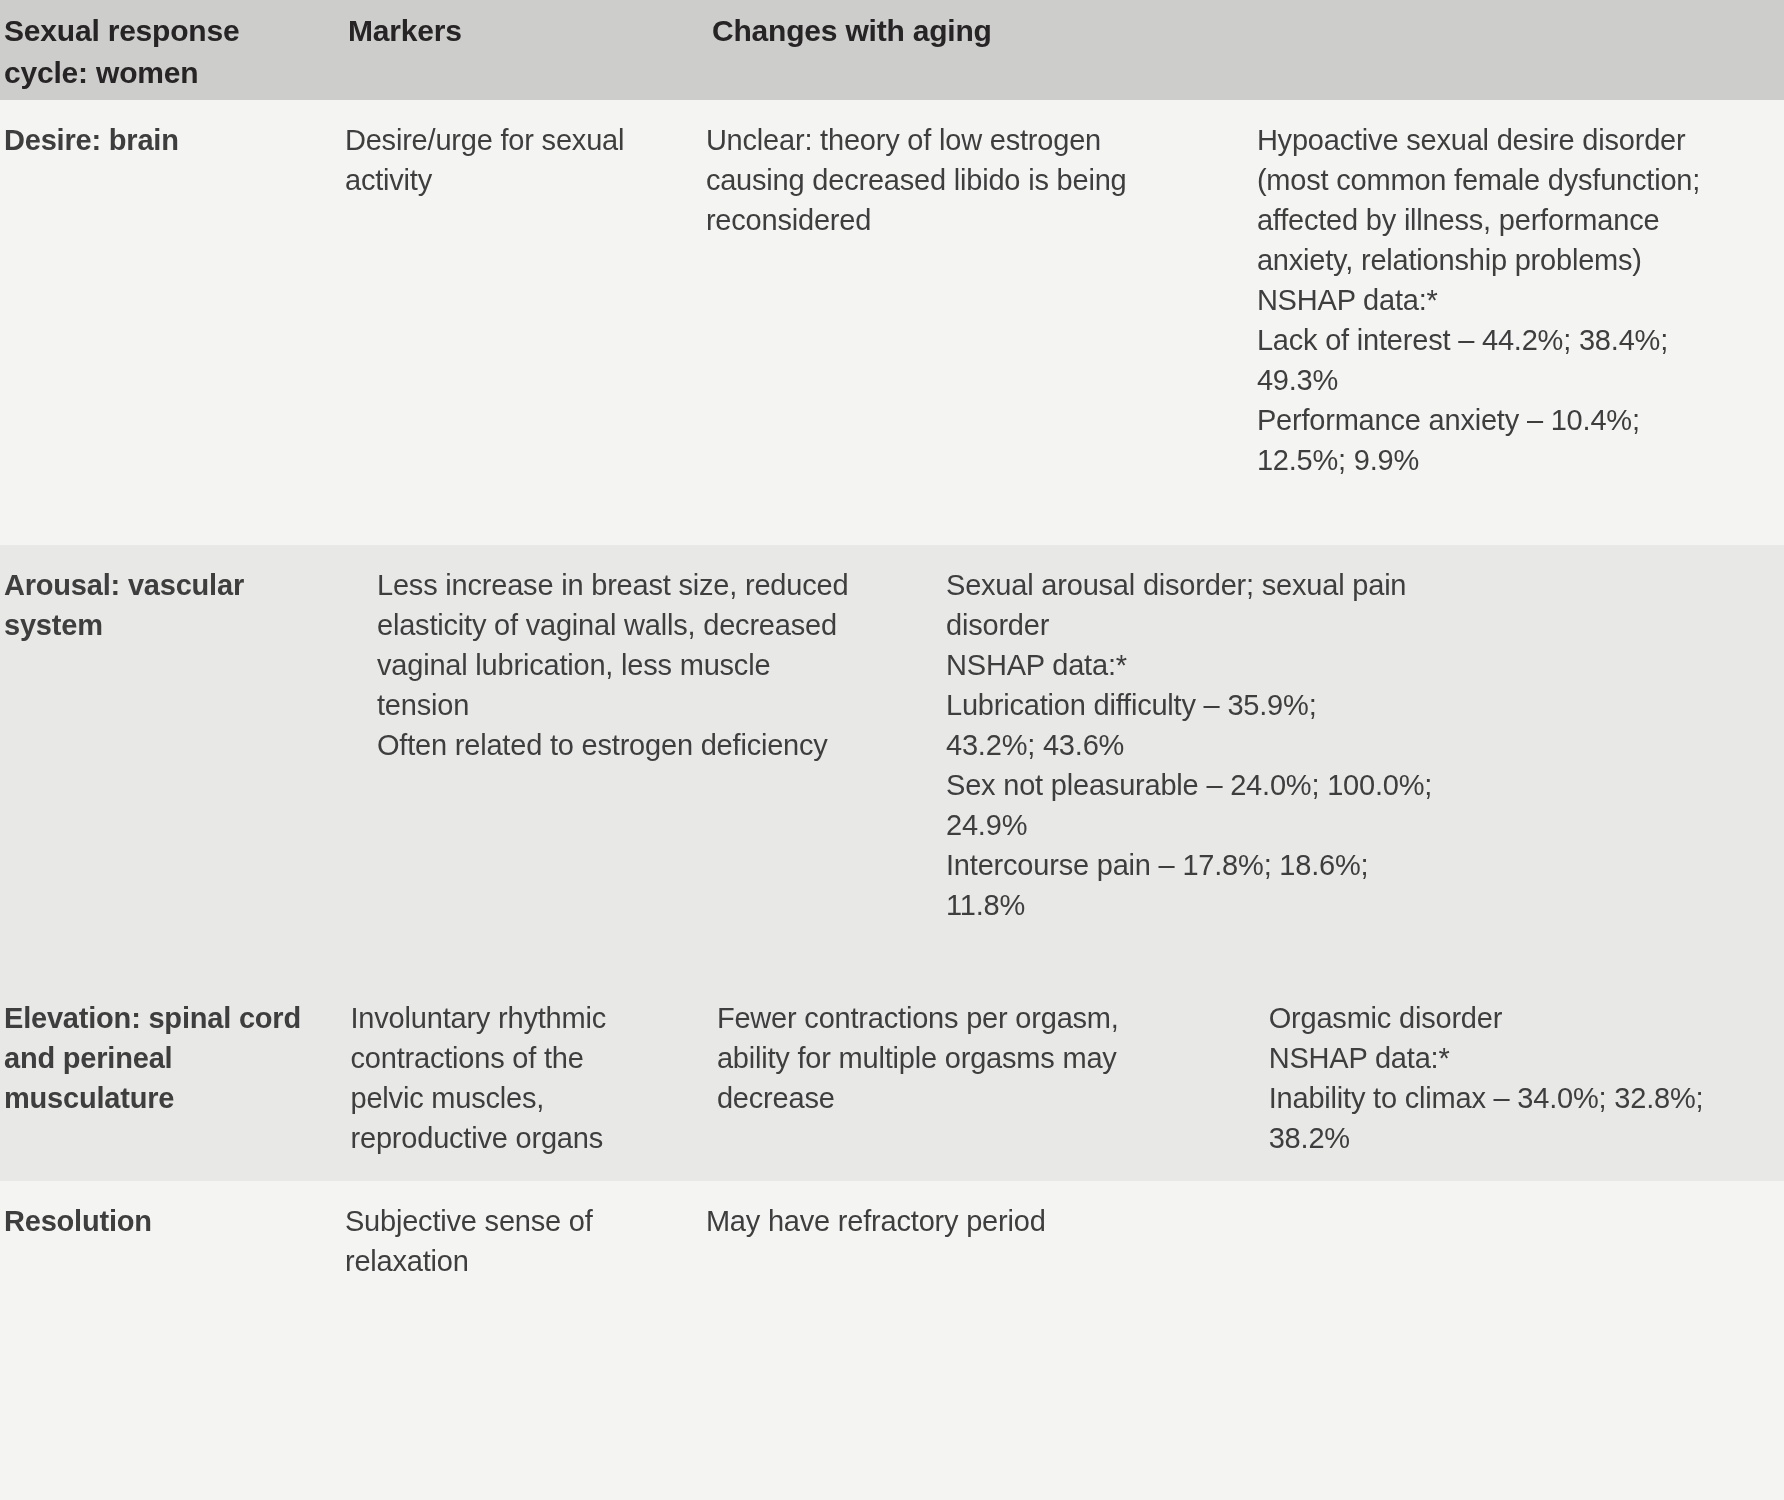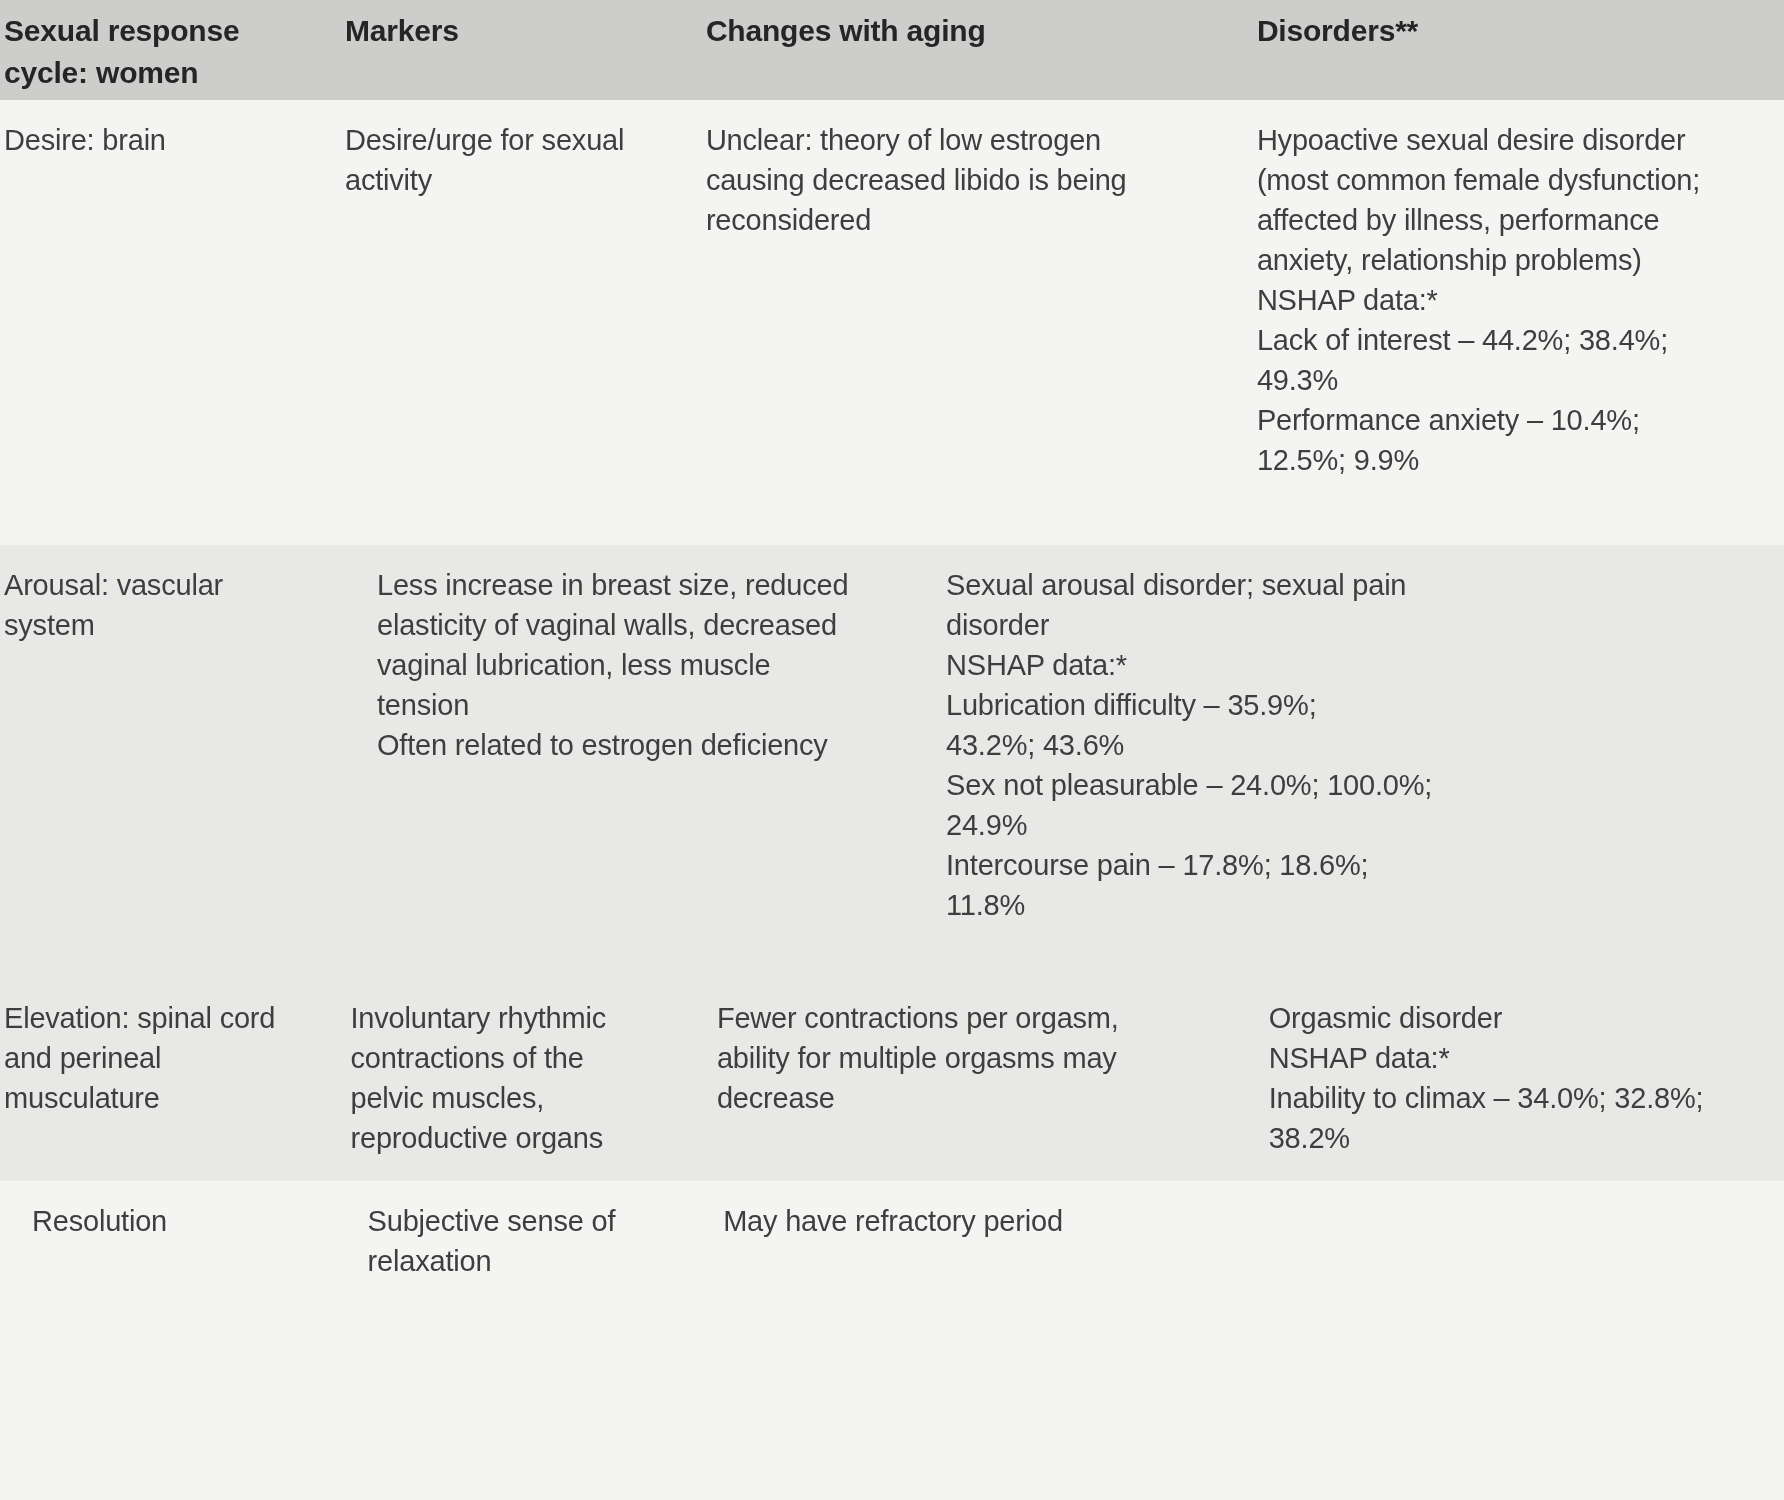--- a/index.html
+++ b/index.html
@@ -22,31 +22,31 @@
     display: flex;
     align-items: flex-start;
   }
   .row.head  { background: var(--header_bg, #cdcdcc); min-height: 100px; }
   .row.light { background: var(--row_light, #f4f4f3); }
   .row.dark  { background: var(--row_dark, #e8e8e7); gap: 13px; }
   .r1 { min-height: 445px; }
   .r2 { min-height: 433px; }
   .r3 { min-height: 214px; }
   .r4 { min-height: 203px; }
-  .r5 { min-height: 105px; padding-left: 28px; }
+  .r5 { min-height: 105px; }
   .cell {
     box-sizing: border-box;
     padding: 20px 14px 0 0;
     font-size: 29px;
     line-height: 40px;
     color: var(--text, #3e3e3e);
     white-space: pre-line;
     letter-spacing: -0.2px;
   }
-  .c1 { width: 348px; padding-left: 4px; }
+  .c1 { width: 348px; padding-left: 4px; font-weight: bold; }
   .c2 { width: 348px; }
   .c3 { width: 556px; margin-left: 16px; }
   .c4 { width: 532px; padding-right: 6px; }
   .head .cell {
     font-weight: bold;
     font-size: 30px;
     line-height: 42px;
     padding-top: 10px;
     color: var(--header_text, #272425);
   }
@@ -54,21 +54,20 @@
 </head>
 <body>
 
 <div class="table">
 
   <div class="row head">
     <div class="cell c1">Sexual response
 cycle: women</div>
     <div class="cell c2">Markers</div>
     <div class="cell c3">Changes with aging</div>
-    <div class="cell c4">Disorders**</div>
   </div>
 
   <div class="row light r1">
     <div class="cell c1">Desire: brain</div>
     <div class="cell c2">Desire/urge for sexual
 activity</div>
     <div class="cell c3">Unclear: theory of low estrogen
 causing decreased libido is being
 reconsidered</div>
     <div class="cell c4">Hypoactive sexual desire disorder

